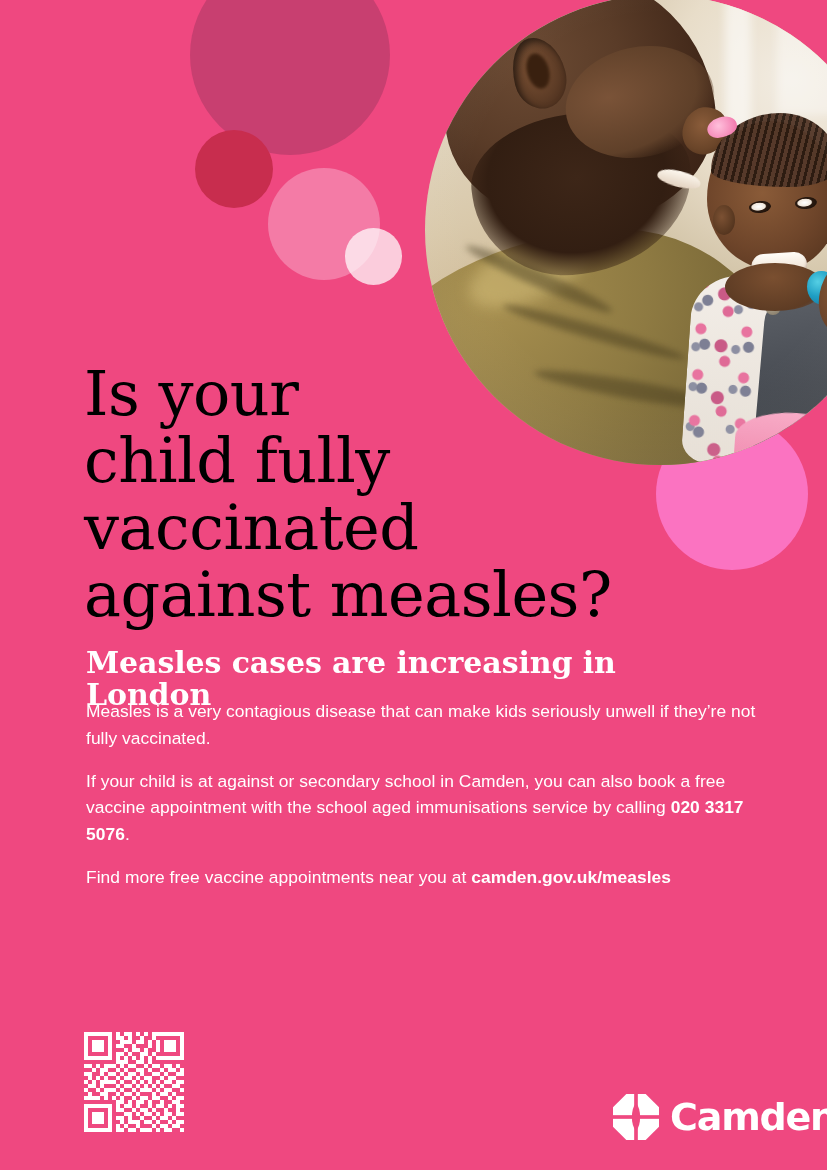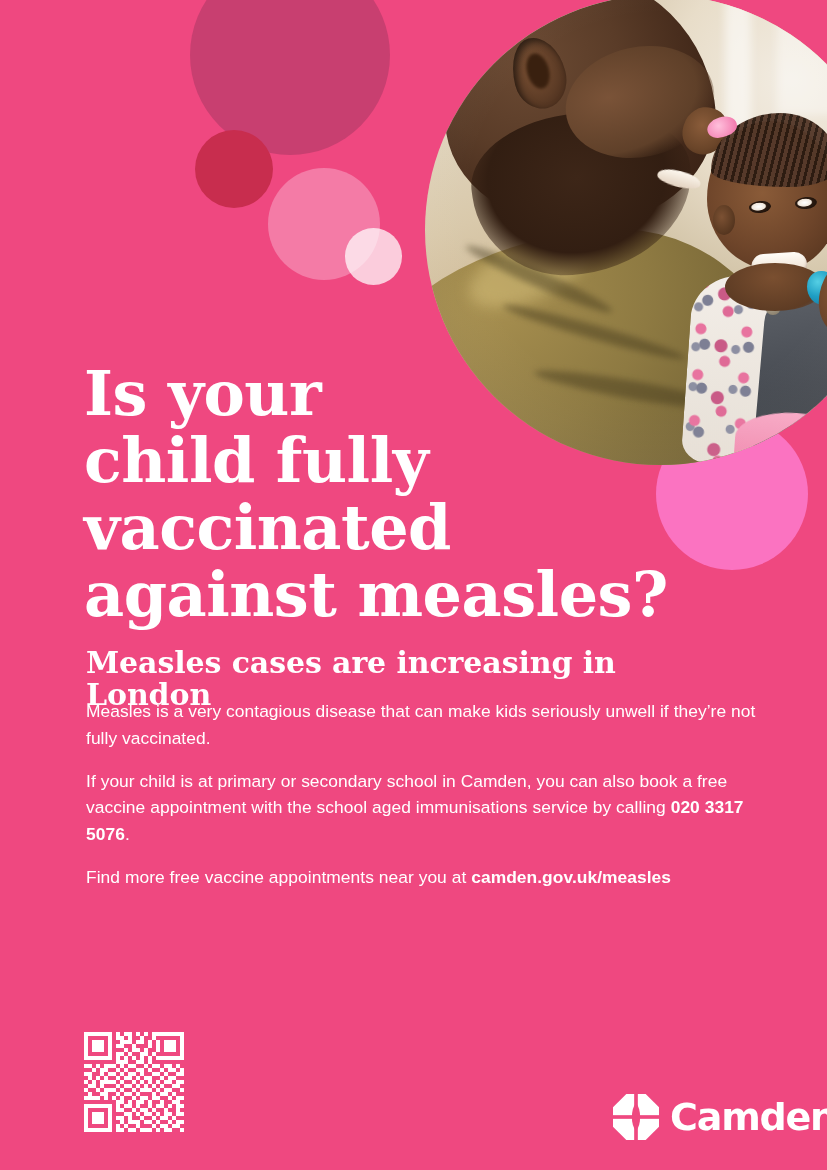--- a/index.html
+++ b/index.html
@@ -285,23 +285,23 @@
     position: absolute; inset: 0;
     background: radial-gradient(circle at 50% 45%, rgba(255,255,255,0) 55%, rgba(255,240,220,0.12) 100%);
     pointer-events: none;
   }
 
   
   #headline {
     position: absolute;
     left: 84px; top: 318px;
     width: 620px;
-    color: #ffffff;
+    color: #000000;
     font-family: "DejaVu Serif", "Liberation Serif", serif;
-    font-weight: 700;
+    font-weight: 400;
     font-size: 62px;
     line-height: 67px;
     letter-spacing: -0.5px;
     white-space: pre-line;
   }
   #subhead {
     position: absolute;
     left: 86px; top: 622px;
     width: 660px;
     color: #ffffff;
@@ -402,21 +402,21 @@
 
   <h1 id="headline">Is your
 child fully
 vaccinated
 against measles?</h1>
 
   <h2 id="subhead">Measles cases are increasing in London</h2>
 
   <div id="body-copy">
       <p><span>Measles is a very contagious disease that can make kids seriously unwell if they’re not fully vaccinated.</span></p>
-      <p><span>If your child is at primary or secondary school in Camden, you can also book a free vaccine appointment with the school aged immunisations service by calling </span><b>020 3317 5076</b><span>.</span></p>
+      <p><span>If your child is at against or secondary school in Camden, you can also book a free vaccine appointment with the school aged immunisations service by calling </span><b>020 3317 5076</b><span>.</span></p>
       <p><span>Find more free vaccine appointments near you at </span><b>camden.gov.uk/measles</b></p>
     </div>
 
   <div id="qr-code">
       <svg viewBox="0 0 25 25" shape-rendering="crispEdges">
         <rect x="0" y="0" width="1" height="1" fill="#ffffff"></rect>
         <rect x="1" y="0" width="1" height="1" fill="#ffffff"></rect>
         <rect x="2" y="0" width="1" height="1" fill="#ffffff"></rect>
         <rect x="3" y="0" width="1" height="1" fill="#ffffff"></rect>
         <rect x="4" y="0" width="1" height="1" fill="#ffffff"></rect>

